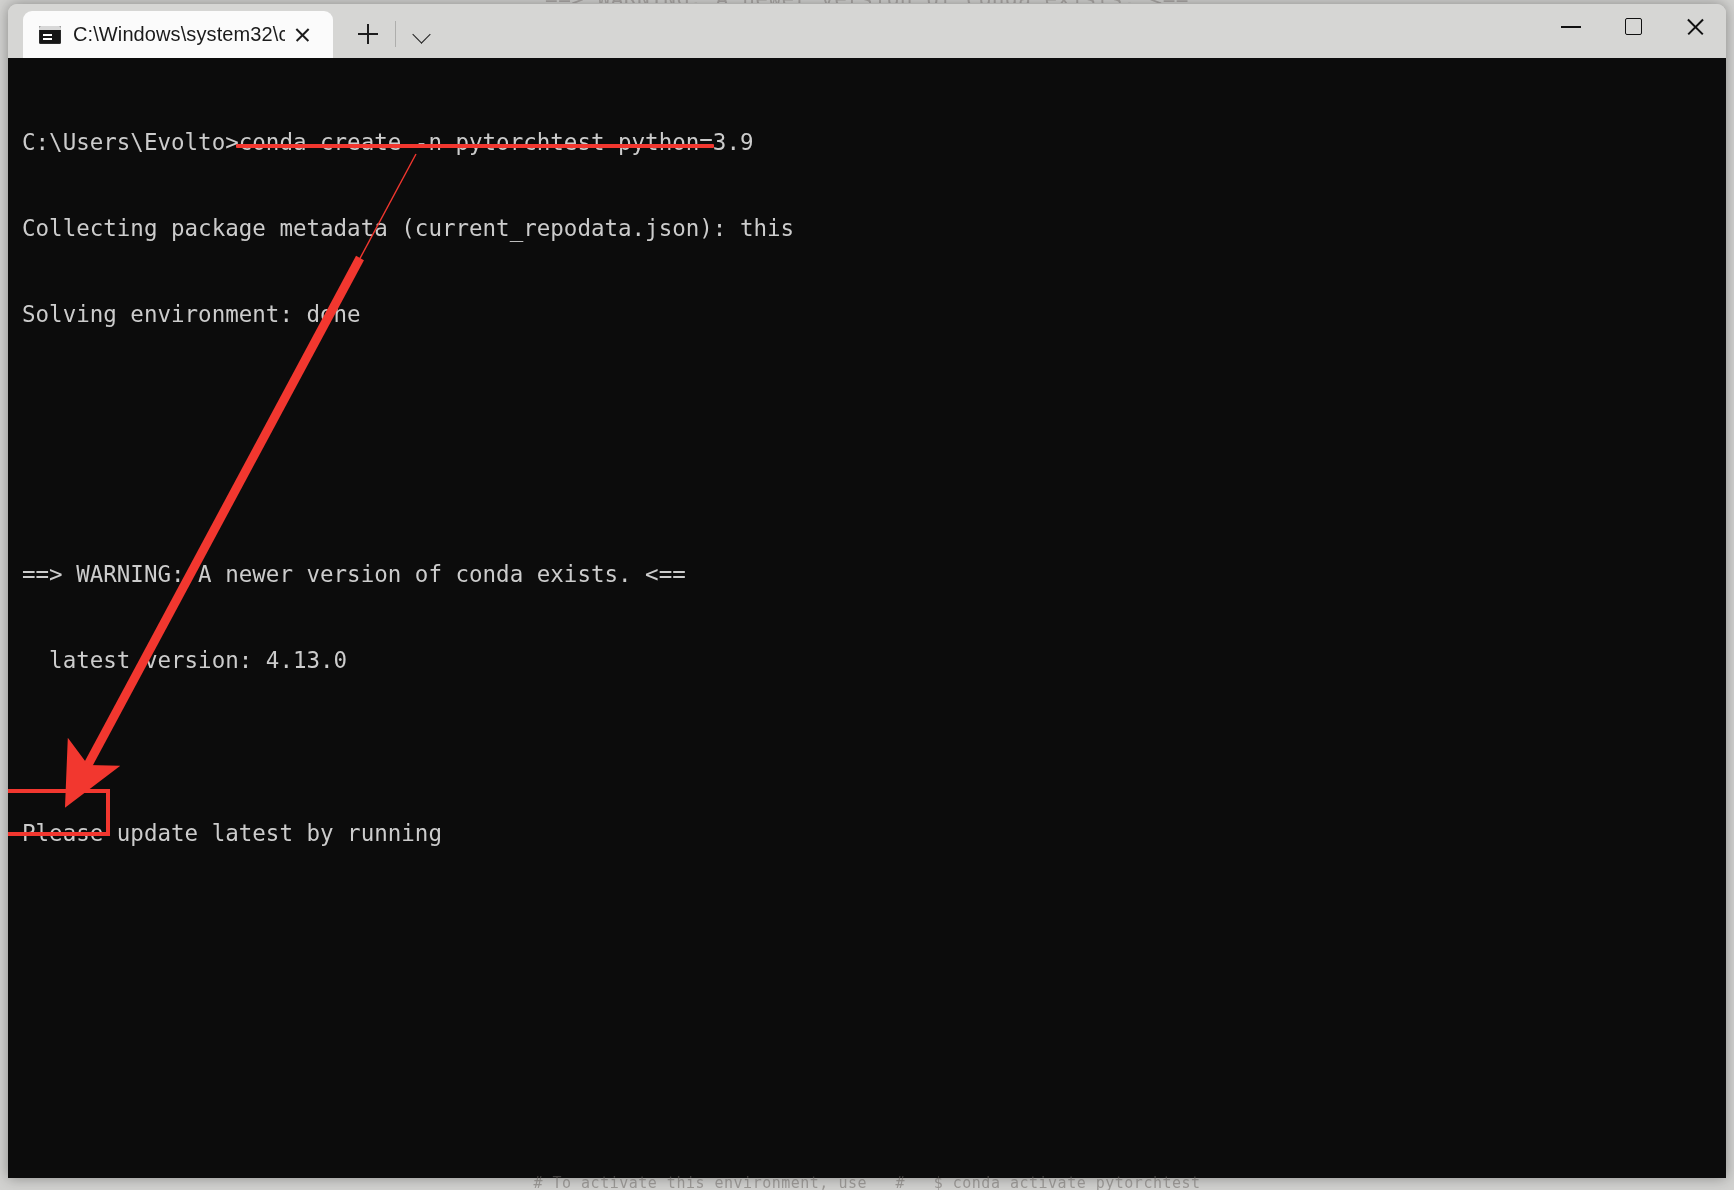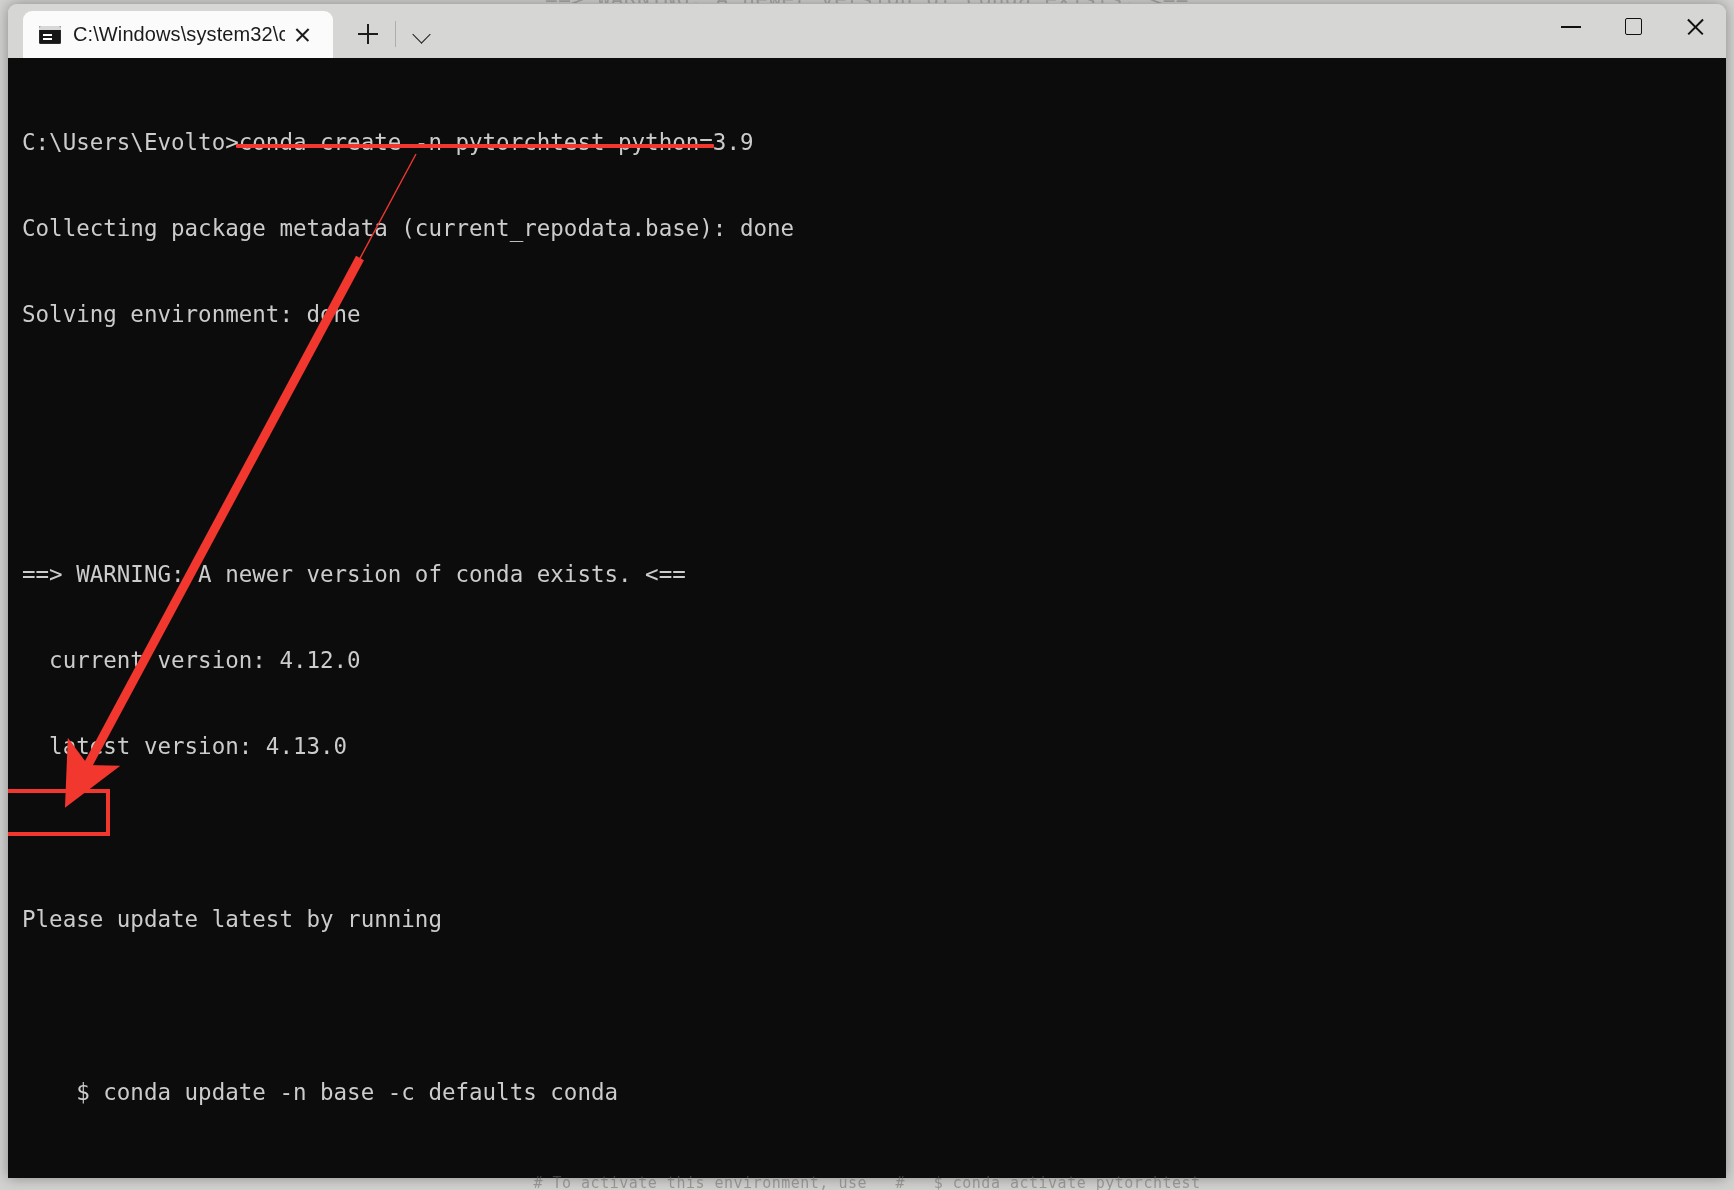--- a/index.html
+++ b/index.html
@@ -270,31 +270,29 @@
         <div class="wc wc-min"></div>
         <div class="wc wc-max"></div>
         <div class="wc wc-close"></div>
       </div>
     </div>
 
     <div class="terminal">
 
       <div class="term-text">
         <div class="term-line">C:\Users\Evolto&gt;conda create -n pytorchtest python=3.9</div>
-        <div class="term-line">Collecting package metadata (current_repodata.base): done</div>
+        <div class="term-line">Collecting package metadata (current_repodata.json): this</div>
         <div class="term-line">Solving environment: done</div>
         <div class="term-line"></div>
         <div class="term-line"></div>
         <div class="term-line">==&gt; WARNING: A newer version of conda exists. &lt;==</div>
-        <div class="term-line">  current version: 4.12.0</div>
         <div class="term-line">  latest version: 4.13.0</div>
         <div class="term-line"></div>
         <div class="term-line">Please update latest by running</div>
         <div class="term-line"></div>
-        <div class="term-line">    $ conda update -n base -c defaults conda</div>
         <div class="term-line"></div>
         
         
         
         
         
         
         
         
         

